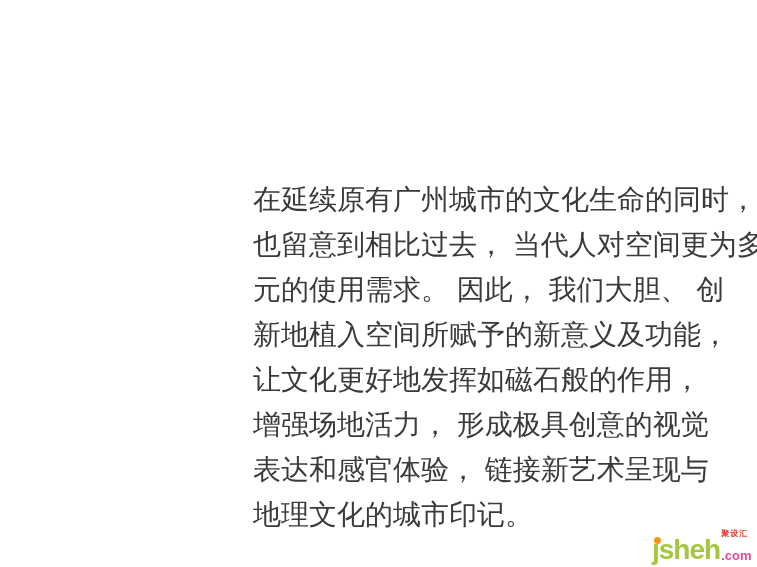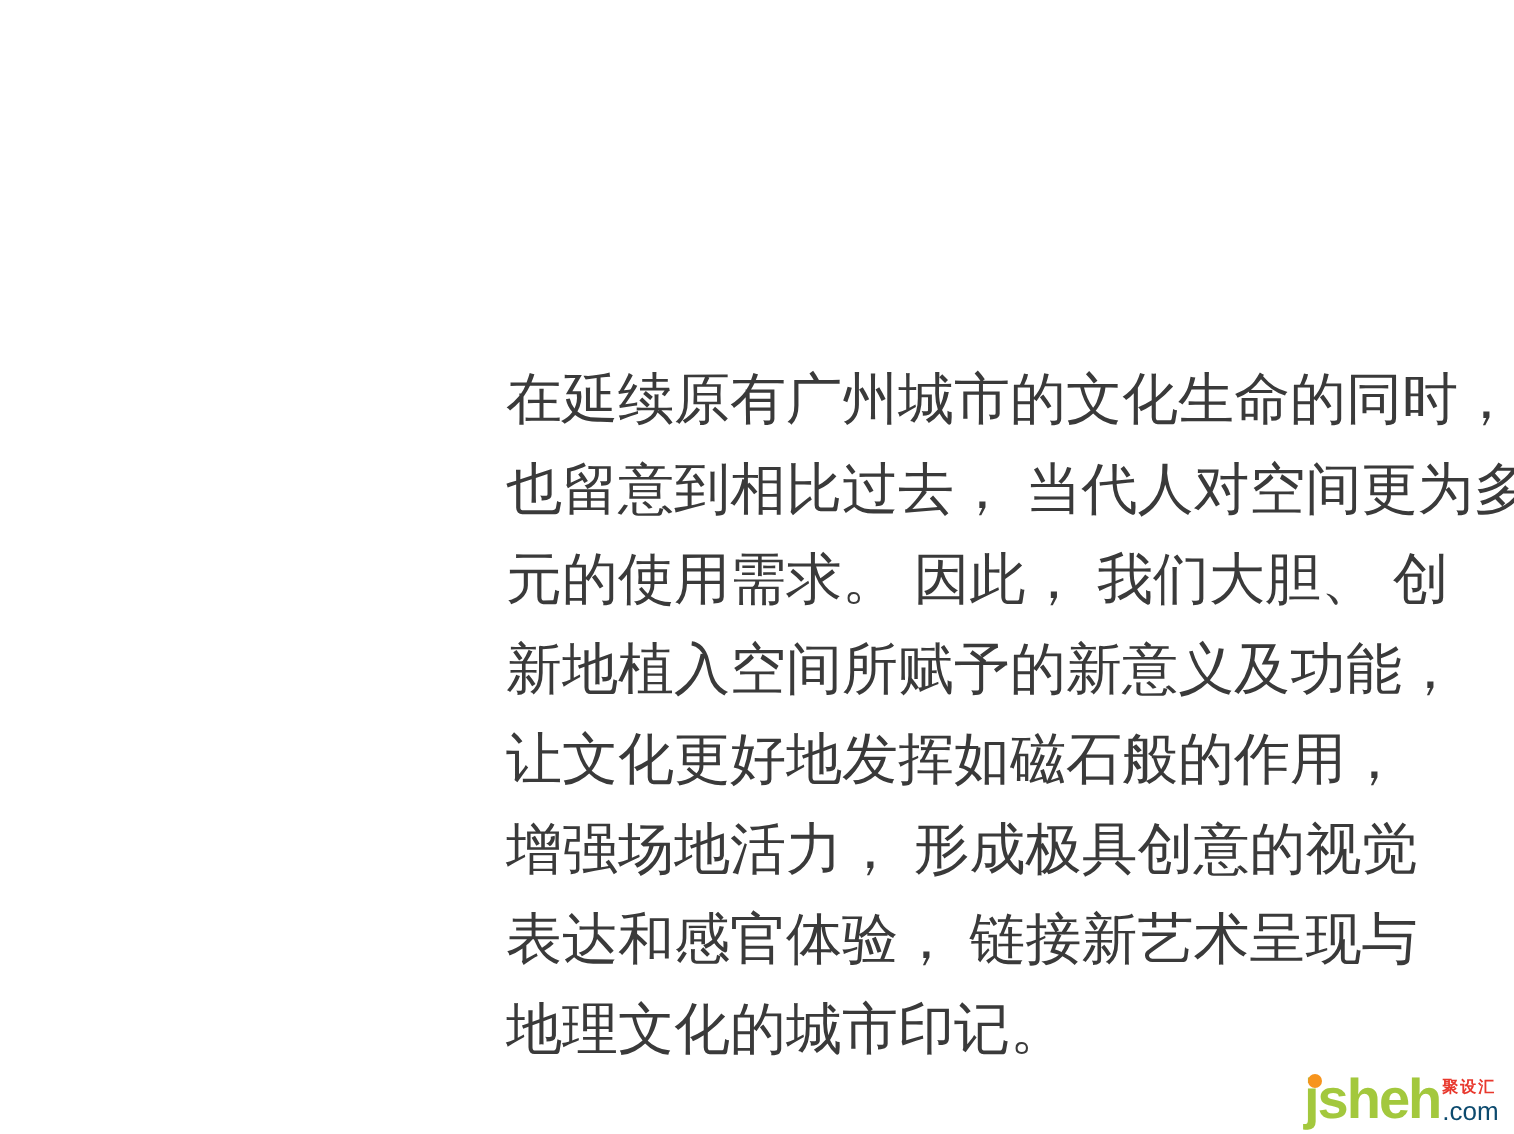--- a/index.html
+++ b/index.html
@@ -73,24 +73,24 @@
   .cn {
     font-size: 8px;
     font-weight: 700;
     line-height: 1;
     color: #e8382d;
     letter-spacing: 1px;
     white-space: nowrap;
   }
   .tld {
     font-size: 13px;
-    font-weight: 400;
+    font-weight: 700;
     line-height: 1;
-    margin-top: 1px;
-    color: #0c4a6e;
+    margin-top: 11px;
+    color: #ec4899;
     white-space: nowrap;
   }
 </style>
 </head>
 <body>
 
 <div class="page">
 
 
   <div class="body-text">在延续原有广州城市的文化生命的同时，

